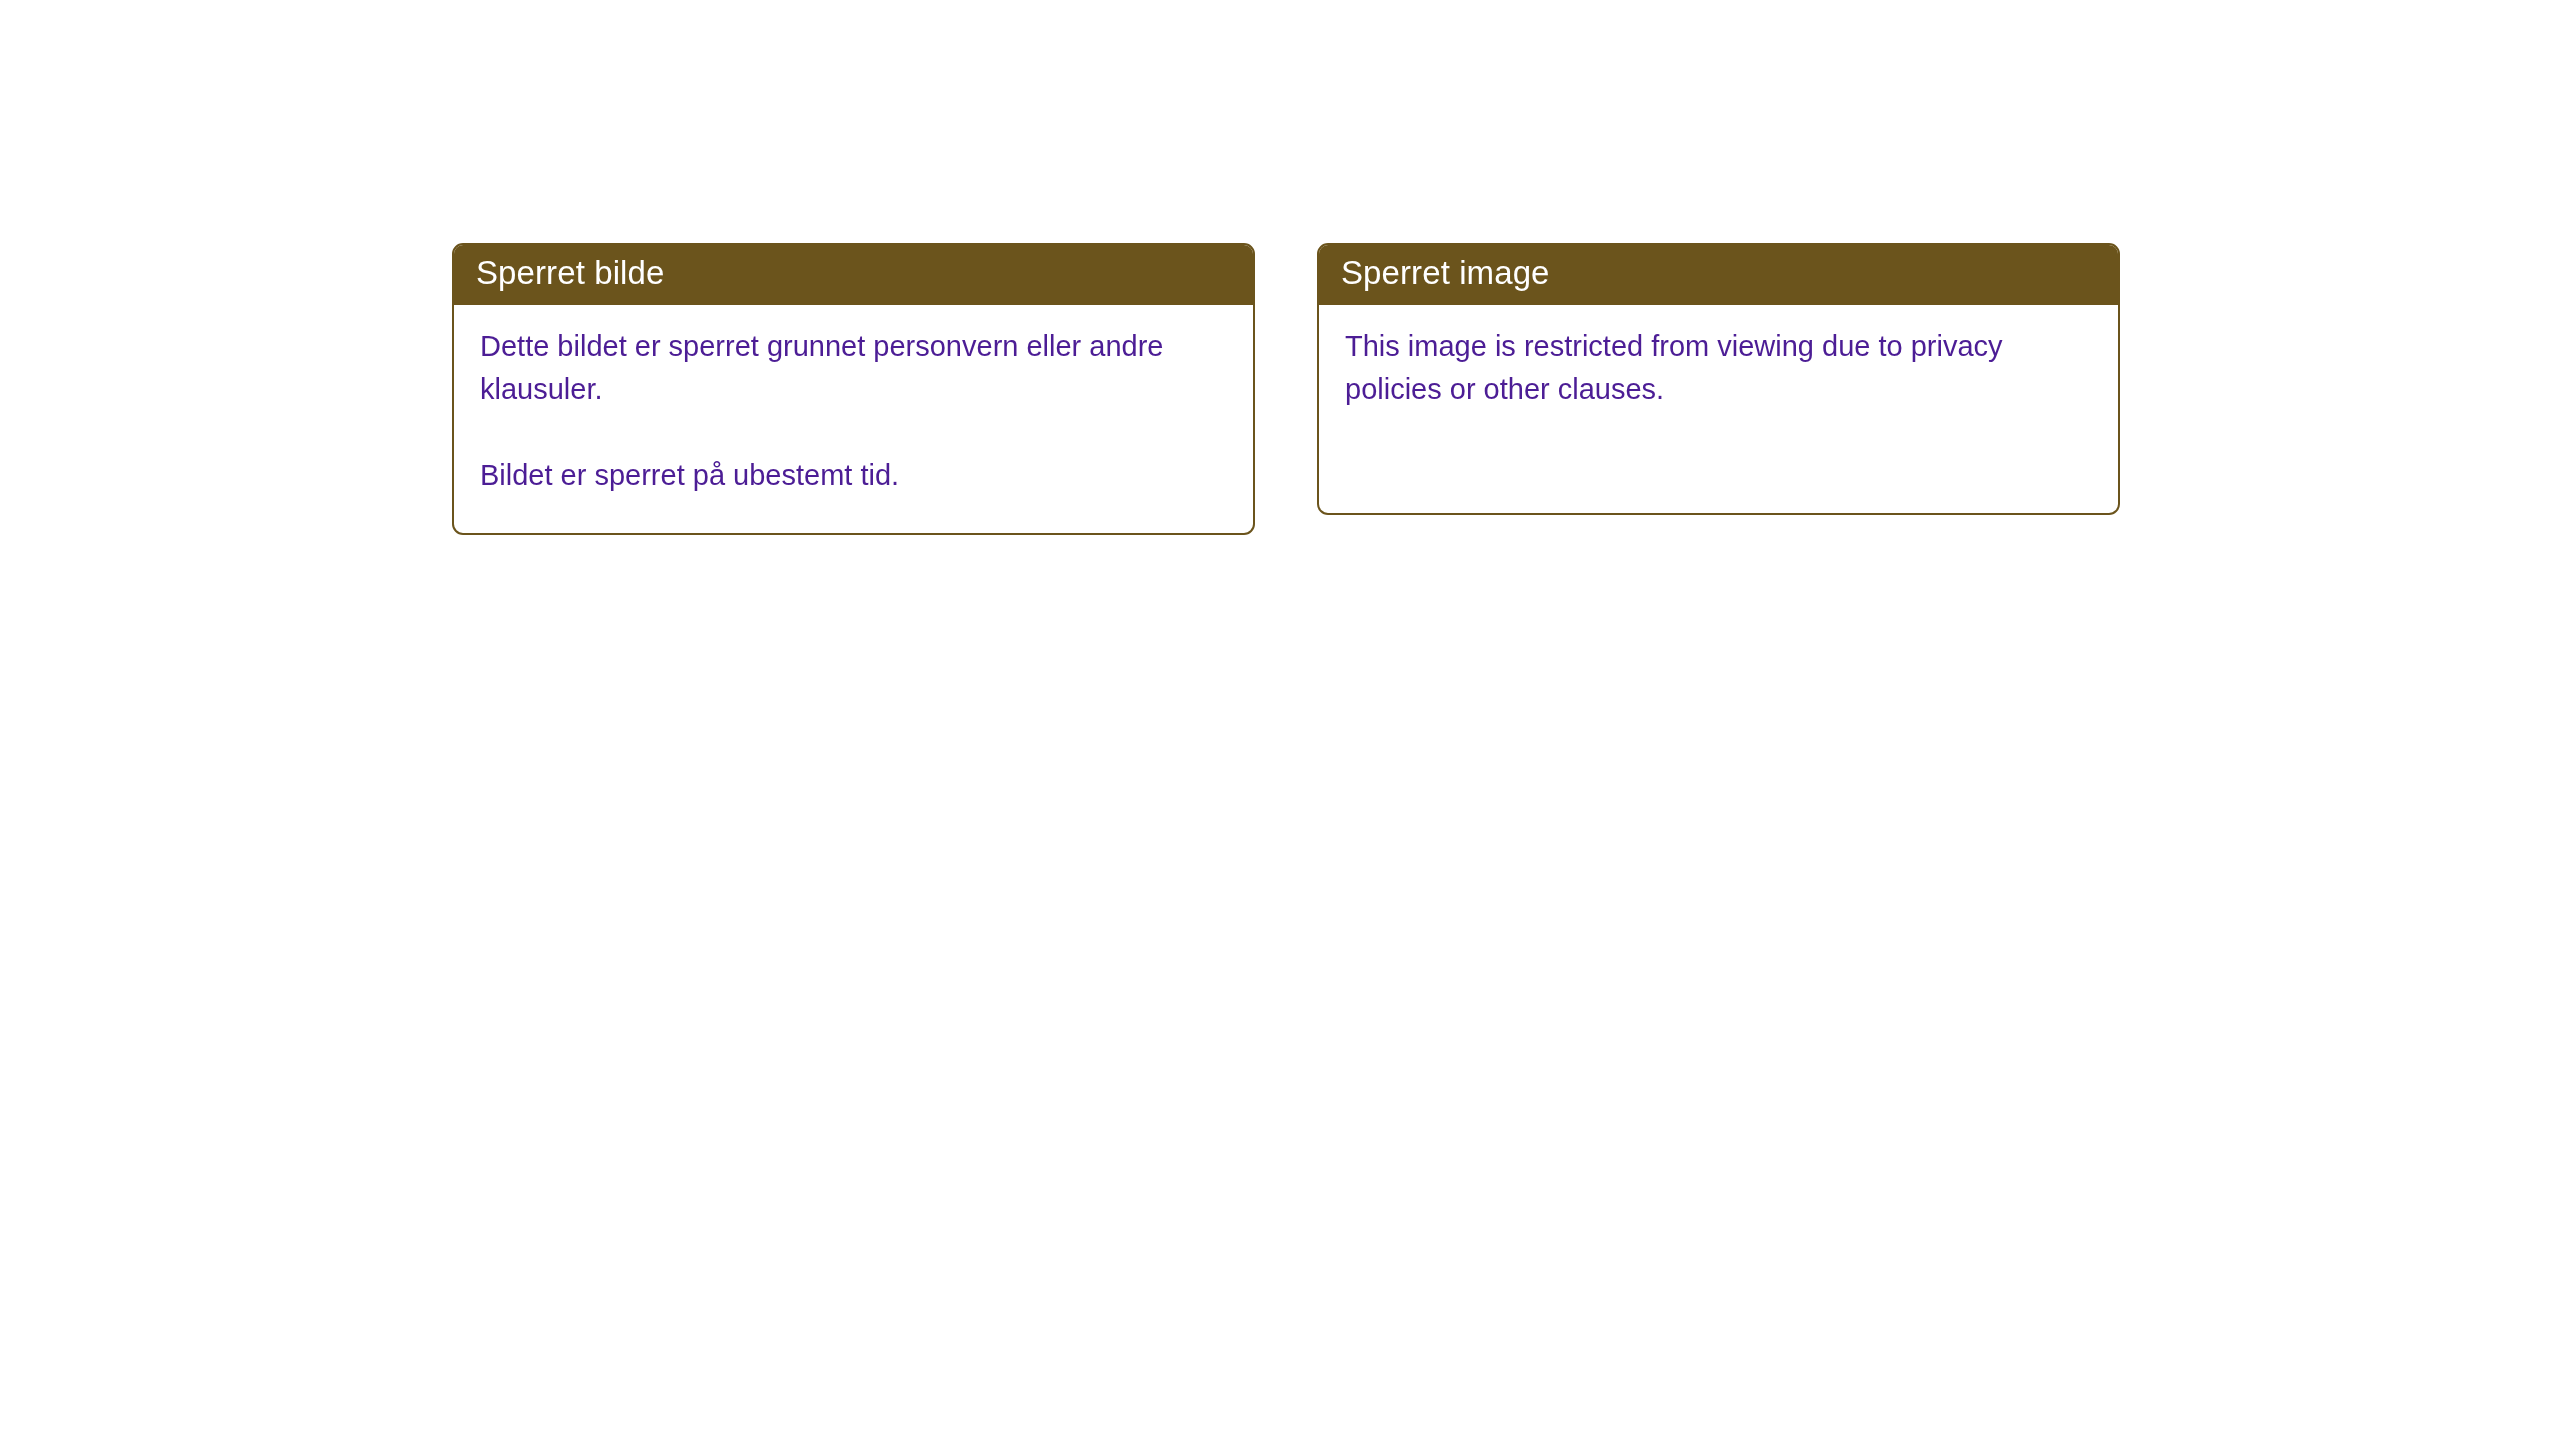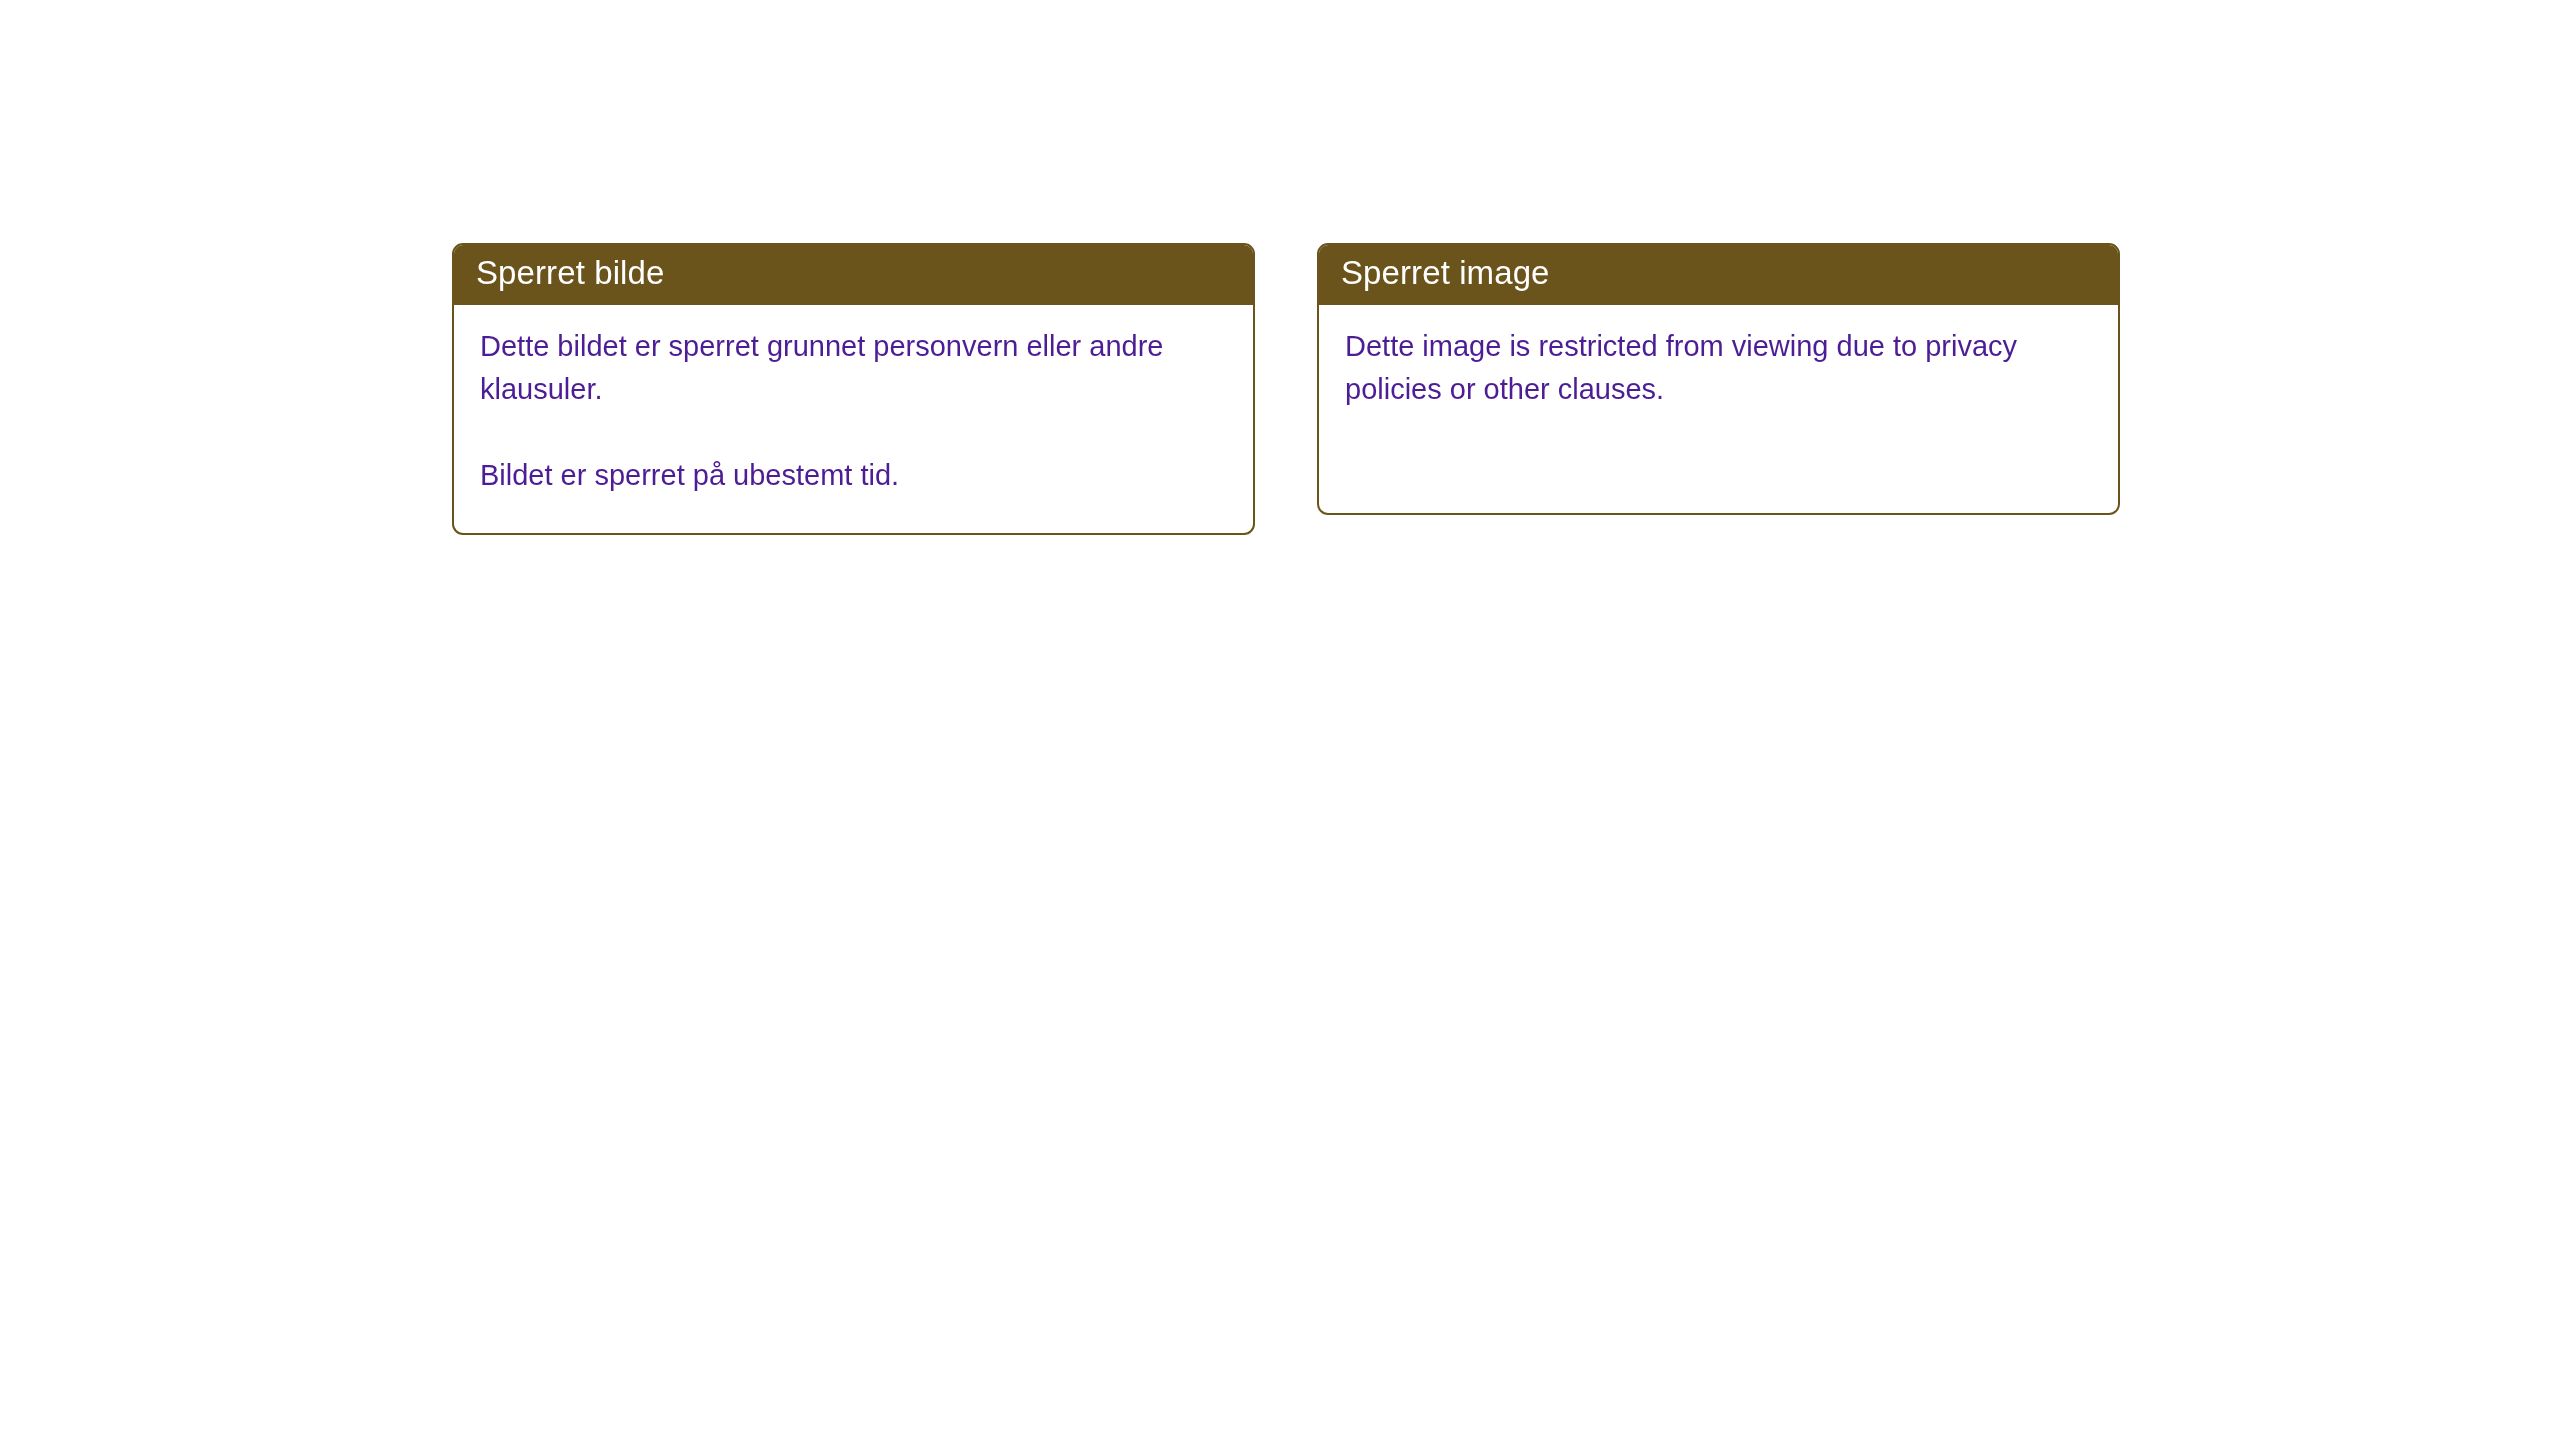--- a/index.html
+++ b/index.html
@@ -87,17 +87,17 @@
       <p class="notice-paragraph">Dette bildet er sperret grunnet personvern eller andre klausuler.</p>
       <p class="notice-paragraph">Bildet er sperret på ubestemt tid.</p>
     </div>
   </section>
 
   <section class="notice-card">
     <div class="notice-card-header">
       <div class="notice-title">Sperret image</div>
     </div>
     <div class="notice-card-body">
-      <p class="notice-paragraph">Dette image is restricted from viewing due to privacy policies or other clauses.</p>
+      <p class="notice-paragraph">This image is restricted from viewing due to privacy policies or other clauses.</p>
     </div>
   </section>
 
 </div>
 
 </body></html>

